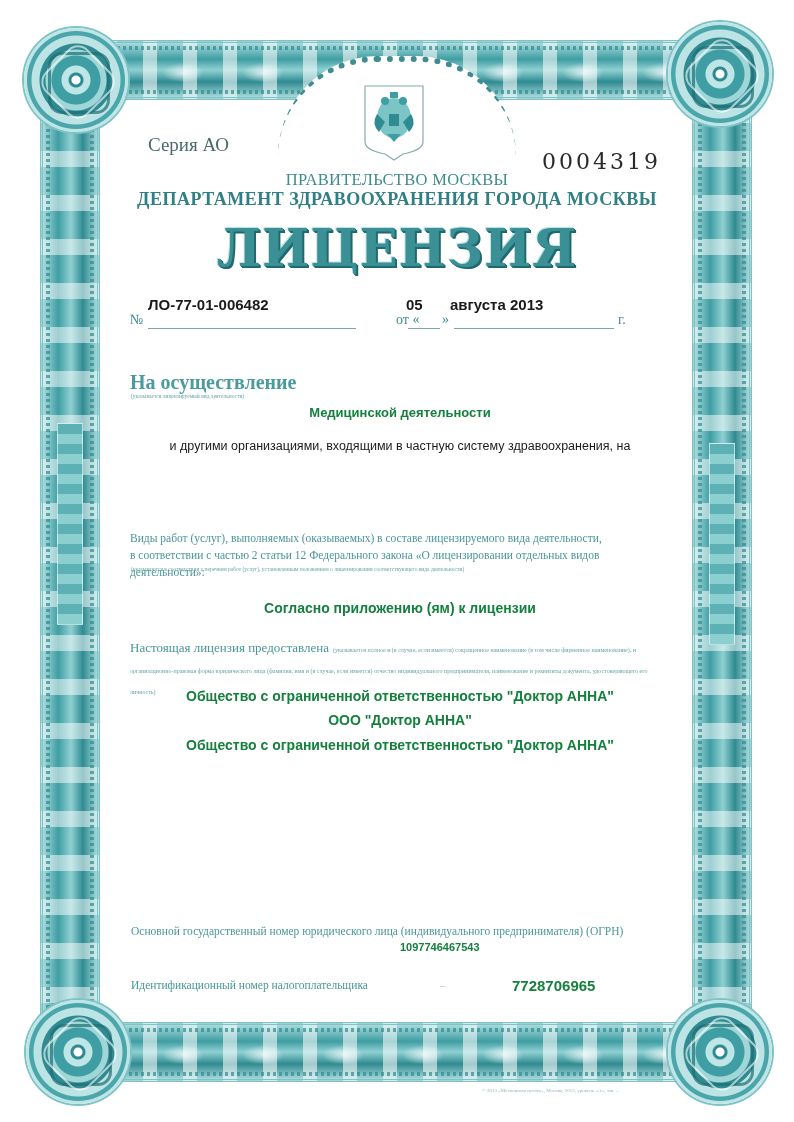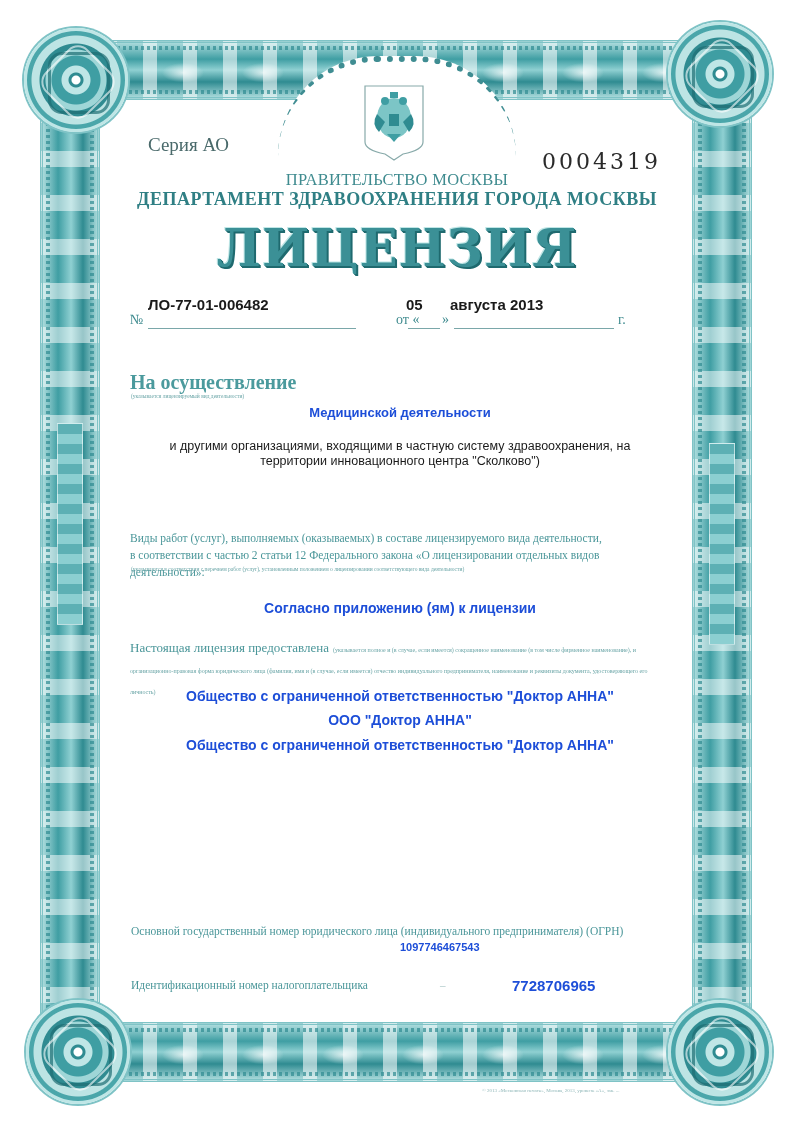--- a/index.html
+++ b/index.html
@@ -53,21 +53,21 @@
            text-shadow: 1px 1px 0 #1f6a6f, 2px 2px 0 #1f6a6f, -1px -1px 0 #bfe6e6; transform:scaleY(1.05); }
 
   .numrow { position:absolute; top:296px; left:130px; width:520px; height:40px; font-size:14px; color:#3f8b8f; }
   .numrow .lbl { position:absolute; top:16px; }
   .numrow .line { position:absolute; top:32px; height:0; border-bottom:1px solid #7aa7a9; }
   .numrow .val { position:absolute; top:0; font-family:"Liberation Sans", sans-serif; font-weight:bold;
                  font-size:15px; color:#1a1a1a; text-align:left; }
   .sec-head { position:absolute; left:130px; top:371px; font-size:20px; font-weight:bold; color:#4b9a9d; }
   .tiny { font-size:5.5px; color:#6aa5a7; }
   .cap1 { position:absolute; left:131px; top:393px; }
-  .sans-b { font-family:"Liberation Sans", sans-serif; font-weight:bold; color:#1d4ed8; }
+  .sans-b { font-family:"Liberation Sans", sans-serif; font-weight:bold; color:#15803d; }
   .sans { font-family:"Liberation Sans", sans-serif; color:#1a1a1a; }
   .center { position:absolute; left:110px; width:580px; text-align:center; }
 
   .activity { top:405px; font-size:13px; }
   .except { top:439px; font-size:12.5px; line-height:15px; }
 
   .works { position:absolute; left:130px; top:530px; width:540px; font-size:11.5px; line-height:17px; color:#4a9699; }
   .cap2 { position:absolute; left:131px; top:566px; width:540px; }
 
   .appendix { top:600px; font-size:14px; }
@@ -152,21 +152,20 @@
   <span class="line" style="left:324px; width:160px;"></span>
   <span class="val" style="left:320px; width:150px;">августа 2013</span>
   <span class="lbl" style="left:488px;">г.</span>
 </div>
 
 <div class="sec-head">На осуществление</div>
 <div class="cap1 tiny">(указывается лицензируемый вид деятельности)</div>
 <div class="center sans-b activity">Медицинской деятельности</div>
 <div class="center sans except">
   <div>и другими организациями, входящими в частную систему здравоохранения, на</div>
-  <div>территории инновационного центра "Сколково")</div>
 </div>
 
 <div class="works">
   <div>Виды работ (услуг), выполняемых (оказываемых) в составе лицензируемого вида деятельности,</div>
   <div>в соответствии с частью 2 статьи 12 Федерального закона «О лицензировании отдельных видов деятельности»:</div>
 </div>
 <div class="cap2 tiny">(указываются в соответствии с перечнем работ (услуг), установленным положением о лицензировании соответствующего вида деятельности)</div>
 <div class="center sans-b appendix">Согласно приложению (ям) к лицензии</div>
 
 <div class="granted">

